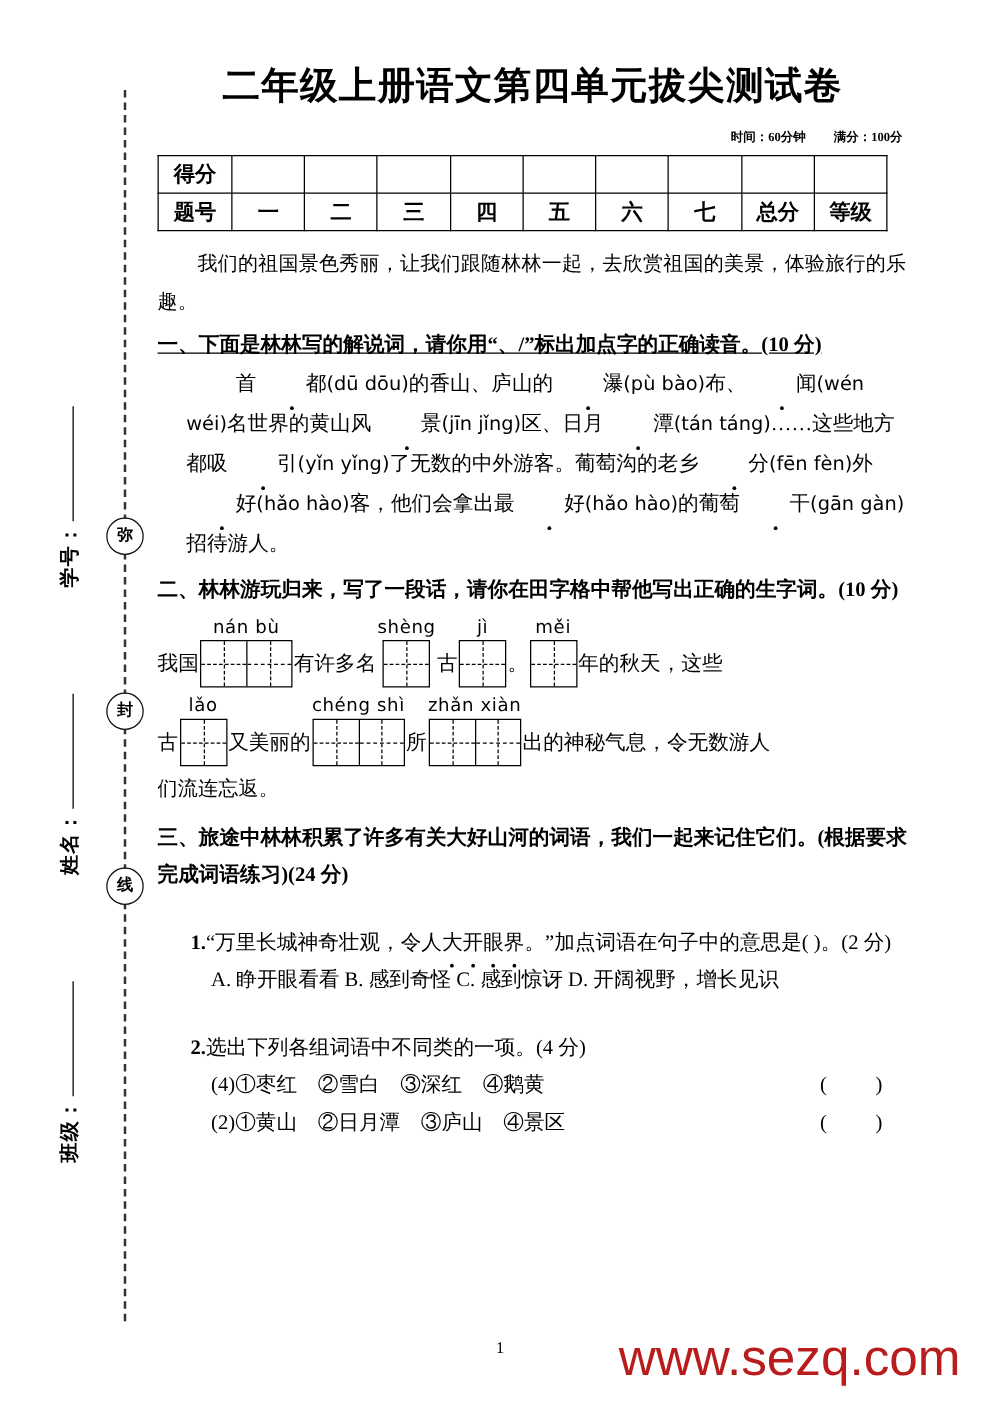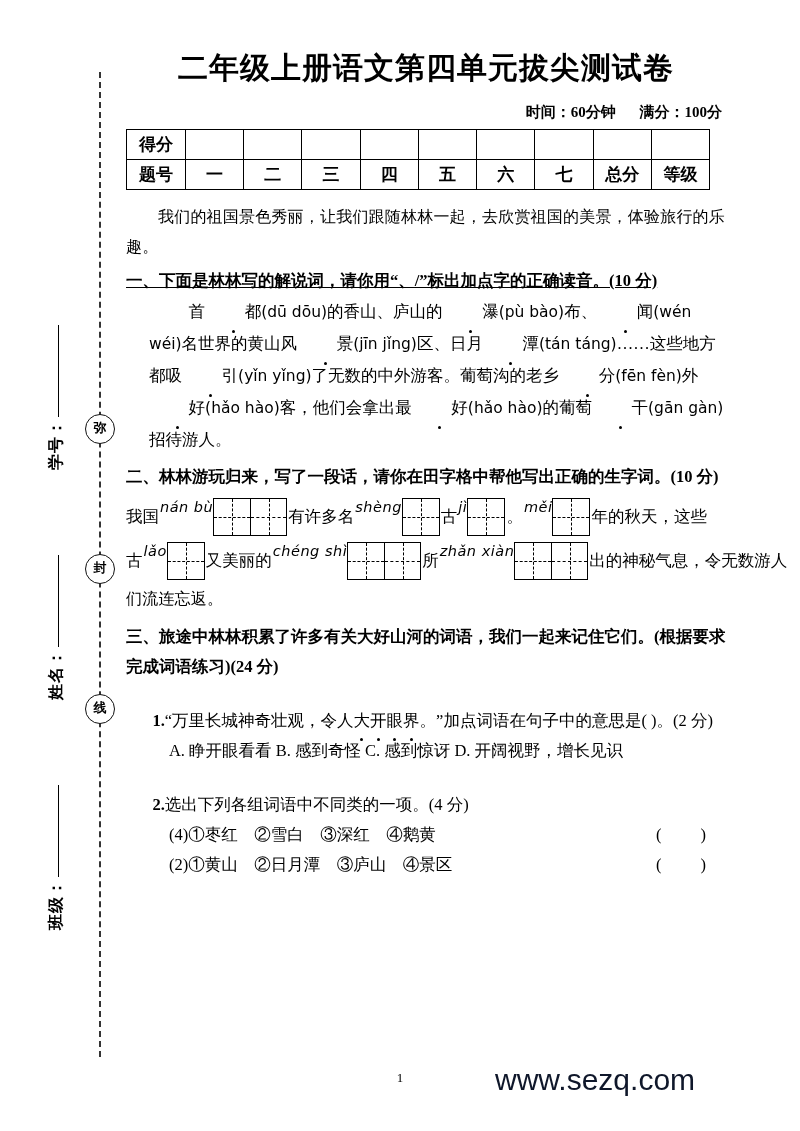--- a/index.html
+++ b/index.html
@@ -75,21 +75,21 @@
     font-size:30px;
     font-weight:700;
     letter-spacing:1px;
     font-family:"Liberation Serif", serif;
     white-space:nowrap;
   }
 
   .meta-line{
     margin-top:14px;
     text-align:right;
-    font-size:15px;
+    font-size:10px;
     font-weight:600;
     padding-right:4px;
   }
   .meta-line span{margin-left:20px;}
 
   
   table.score{
     margin-top:7px;
     border-collapse:collapse;
     width:584px;
@@ -148,22 +148,23 @@
     display:flex;
     align-items:flex-end;
     font-size:16.5px;
     line-height:20px;
     margin-top:6px;
     white-space:nowrap;
   }
   .tzg-line .txt{padding-bottom:9px;}
   .tzg-group{
     display:inline-flex;
+    flex-direction:column;
+    align-items:center;
     margin:0 1px;
-    font-style:italic;
   }
   .tzg-py{
     font-family:"DejaVu Sans", sans-serif;
     font-size:14.5px;
     line-height:18px;
     letter-spacing:0.5px;
     margin-bottom:1px;
     white-space:nowrap;
   }
   .tzg-boxes{
@@ -218,22 +219,22 @@
     left:0;right:0;
     top:1070px;
     text-align:center;
     font-size:13px;
     font-family:"Liberation Serif", serif;
   }
   .watermark{
     position:absolute;
     left:495px;top:1063px;
     font-family:"Liberation Sans", sans-serif;
-    font-size:30px;
-    color:#0f172a;
+    font-size:41px;
+    color:#b91c1c;
     letter-spacing:0px;
     white-space:nowrap;
   }
 </style>
 </head>
 <body>
 
 <div class="page">
 
   <div class="seal-line"></div>

